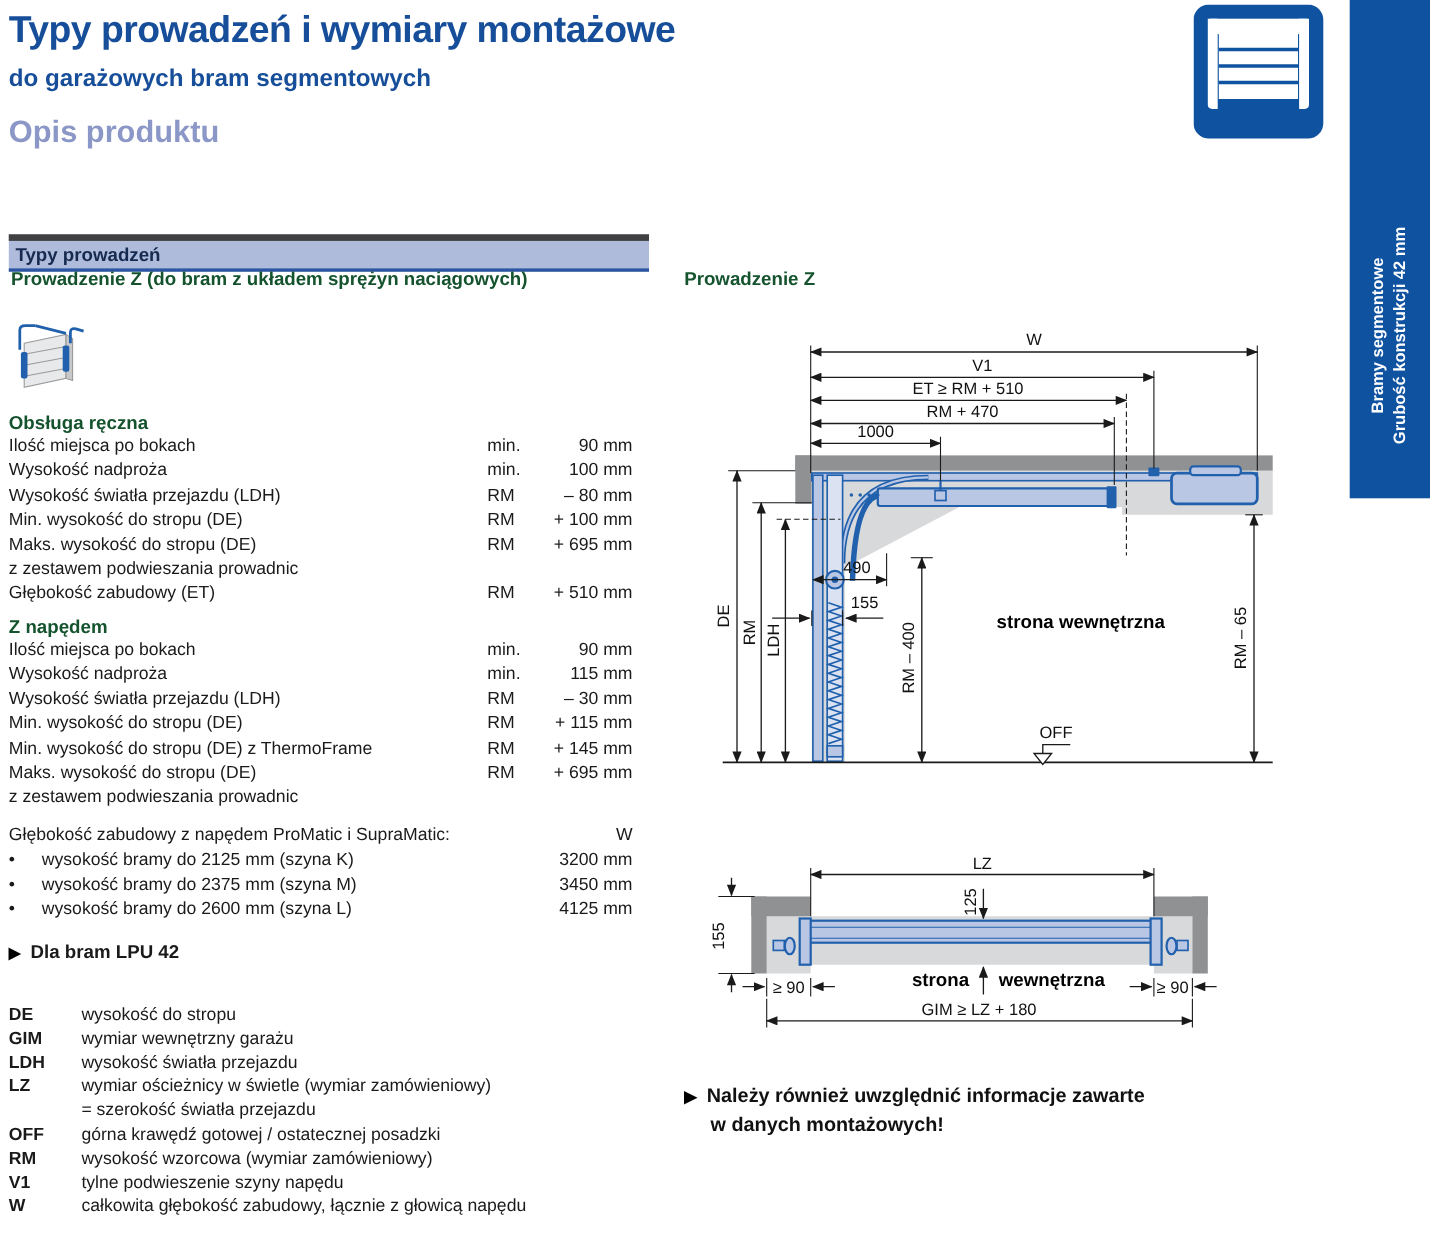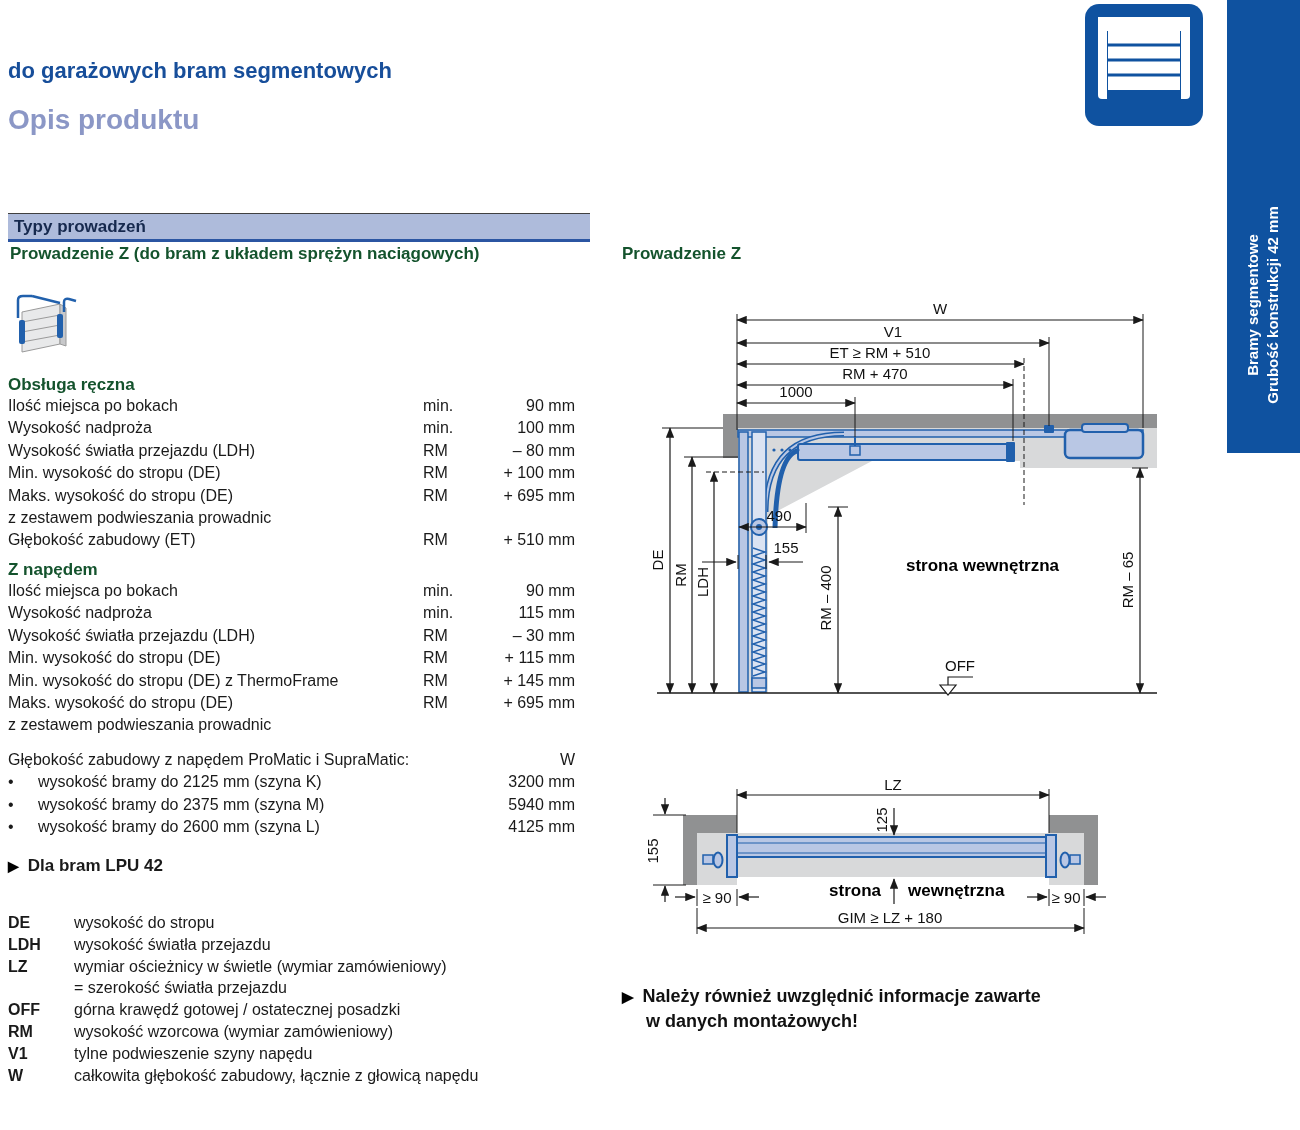--- a/index.html
+++ b/index.html
@@ -2,27 +2,27 @@
 <html><head>
 <meta charset="utf-8">
 <style>
   html,body { margin:0; padding:0; background:#fff; }
   .page { position:relative; width:1300px; height:1130px; background:#fff; overflow:hidden;
           font-family:"Liberation Sans", sans-serif; color:#1a1a1a; }
   .abs { position:absolute; }
   .h1 { font-size:34px; font-weight:bold; color:#174e9a; letter-spacing:-0.5px; }
   .h2 { font-size:22px; font-weight:bold; color:#174e9a; }
   .h3 { font-size:28px; font-weight:bold; color:#8b97c6; }
-  .secbar { height:25px; background:#aebbdb; border-top:1px solid #404040; border-bottom:3px solid #2b55a2;
+  .secbar { height:25px; background:#aebbdb; border-top:6px solid #404040; border-bottom:3px solid #2b55a2;
             box-sizing:content-box; font-weight:bold; font-size:17px; color:#16294e; padding-left:6px;
             display:flex; align-items:center; }
   .stitle { font-weight:bold; font-size:17px; color:#14532d; }
   .cap { font-size:16px; line-height:23px; color:#1a1a1a; }
   .tbl { width:567px; font-size:16px; }
-  .trow { display:grid; grid-template-columns:1fr 48px 84px; height:22.4px; align-items:baseline;gap:20px; }
+  .trow { display:grid; grid-template-columns:1fr 48px 84px; height:22.4px; align-items:baseline; }
   .tq { text-align:left; }
   .tv { text-align:right; }
   .tnote { height:22.4px; font-size:16px; }
   .introrow { display:grid; grid-template-columns:1fr 90px; width:567px; font-size:16px; height:22.4px; }
   .brow { display:grid; grid-template-columns:30px 1fr 90px; width:567px; font-size:16px; height:22.4px; }
   .bullet::before { content:"•"; font-size:16px; }
   .lrow { display:grid; grid-template-columns:66px 1fr; font-size:16px; line-height:21.8px; }
   .lt { font-weight:bold; }
   .arrowglyph { font-size:14px; margin-right:9px; color:#000; }
   .dlb { font-weight:bold; font-size:17px; }
@@ -35,20 +35,21 @@
   .dimb { font-size:17px; font-weight:bold; fill:#000; }
   .dline { stroke:#1a1a1a; stroke-width:1.2; }
   .tick { stroke:#1a1a1a; stroke-width:1; }
   .steel { fill:#b9c7e4; stroke:#2160ac; }
 </style>
 </head>
 <body>
 
 <div class="page">
 
+  <div class="abs h1" style="left:8px; top:8px;">Typy prowadzeń i wymiary montażowe</div>
   <div class="abs h2" style="left:8px; top:58px;">do garażowych bram segmentowych</div>
   <div class="abs h3" style="left:8px; top:104px;">Opis produktu</div>
 
   <svg class="abs" style="left:1085px; top:4px;" width="120" height="124" viewBox="0 0 120 124">
     <rect x="0" y="0" width="118" height="122" rx="14" fill="#0f52a0"></rect>
     <rect x="15" y="13" width="88" height="14" fill="#fff"></rect>
     <rect x="23" y="26" width="72" height="60" fill="#fff"></rect>
     <line x1="23" y1="41" x2="95" y2="41" stroke="#0f52a0" stroke-width="3"></line>
     <line x1="23" y1="56" x2="95" y2="56" stroke="#0f52a0" stroke-width="3"></line>
     <line x1="23" y1="71" x2="95" y2="71" stroke="#0f52a0" stroke-width="3"></line>
@@ -156,37 +157,41 @@
       <span class="tv">W</span>
     </div>
     <div class="brow">
       <span class="bullet"></span>
       <span>wysokość bramy do 2125 mm (szyna K)</span>
       <span class="tv">3200 mm</span>
     </div>
     <div class="brow">
       <span class="bullet"></span>
       <span>wysokość bramy do 2375 mm (szyna M)</span>
-      <span class="tv">5940 mm</span>
+      <span class="tv">3450 mm</span>
     </div>
     <div class="brow">
       <span class="bullet"></span>
       <span>wysokość bramy do 2600 mm (szyna L)</span>
       <span class="tv">4125 mm</span>
     </div>
   </div>
 
   <div class="abs dlb" style="left:8px; top:856px;">
     <span class="arrowglyph">▶</span><span>Dla bram LPU 42</span>
   </div>
 
   <div class="abs" style="left:8px; top:912px; width:567px;">
     <div class="lrow">
       <span class="lt">DE</span>
       <span>wysokość do stropu</span>
+    </div>
+    <div class="lrow">
+      <span class="lt">GIM</span>
+      <span>wymiar wewnętrzny garażu</span>
     </div>
     <div class="lrow">
       <span class="lt">LDH</span>
       <span>wysokość światła przejazdu</span>
     </div>
     <div class="lrow">
       <span class="lt">LZ</span>
       <span>
         <span>wymiar ościeżnicy w świetle (wymiar zamówieniowy)</span><br>
         <span>= szerokość światła przejazdu</span>

